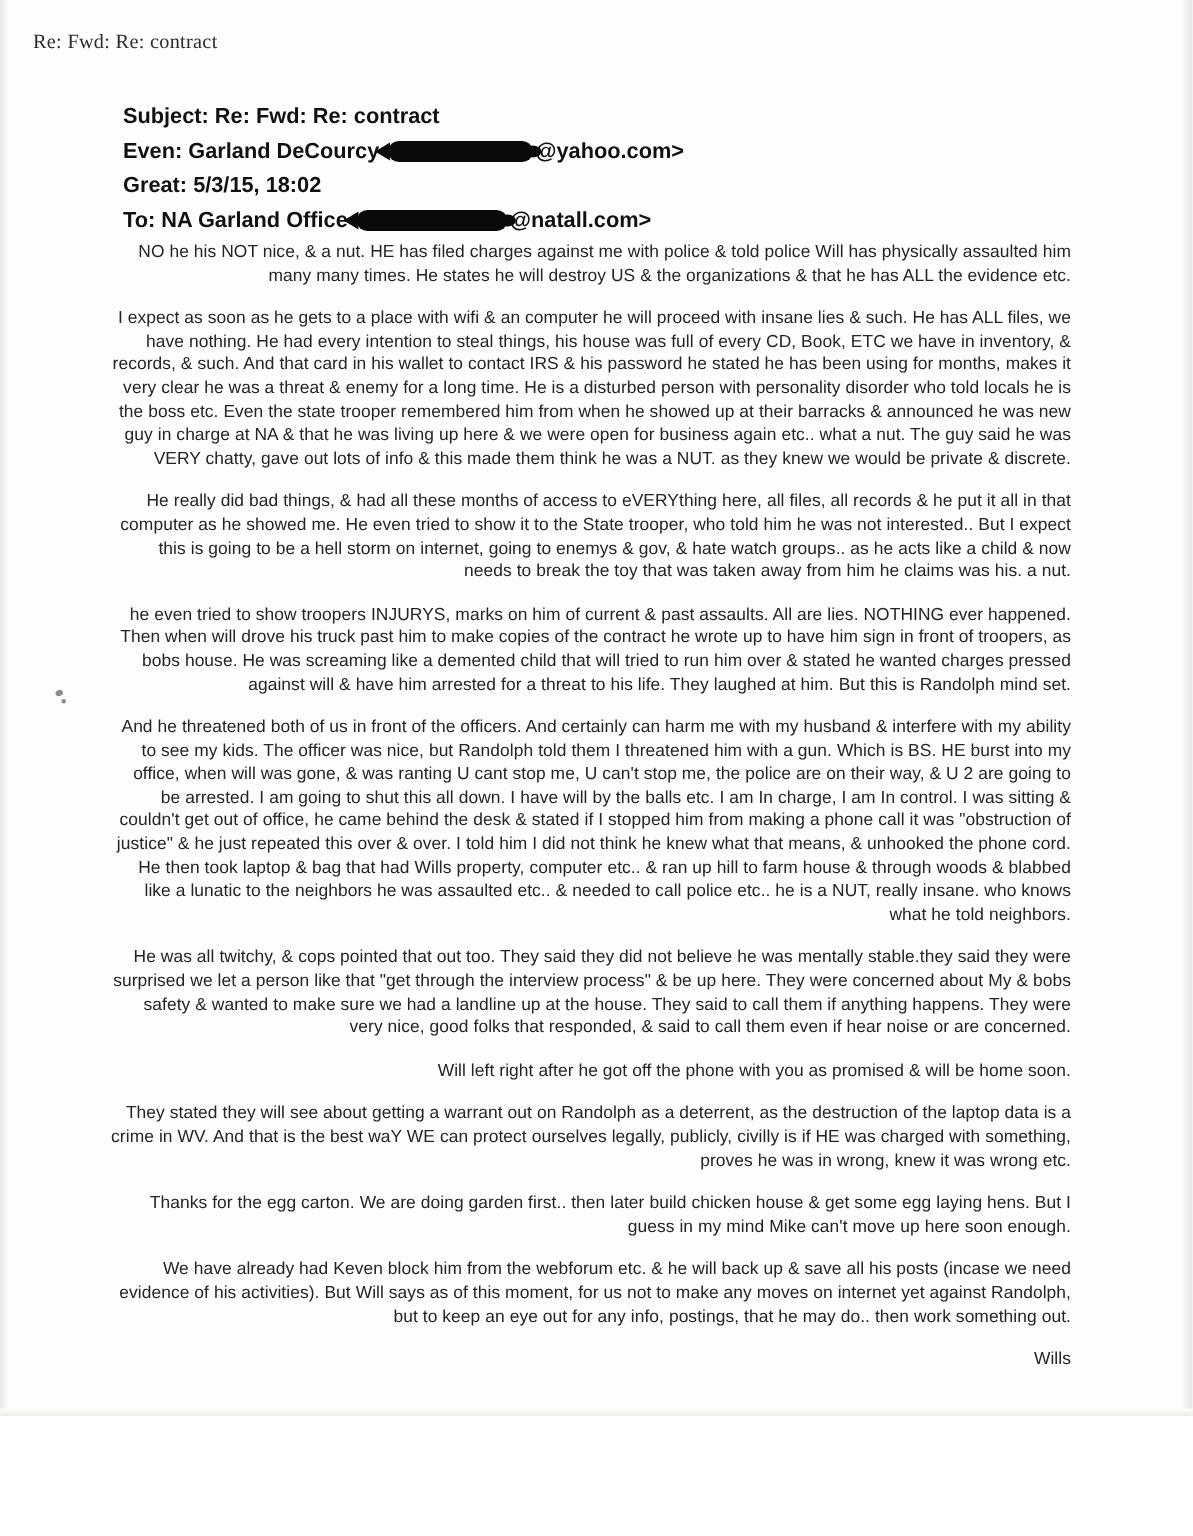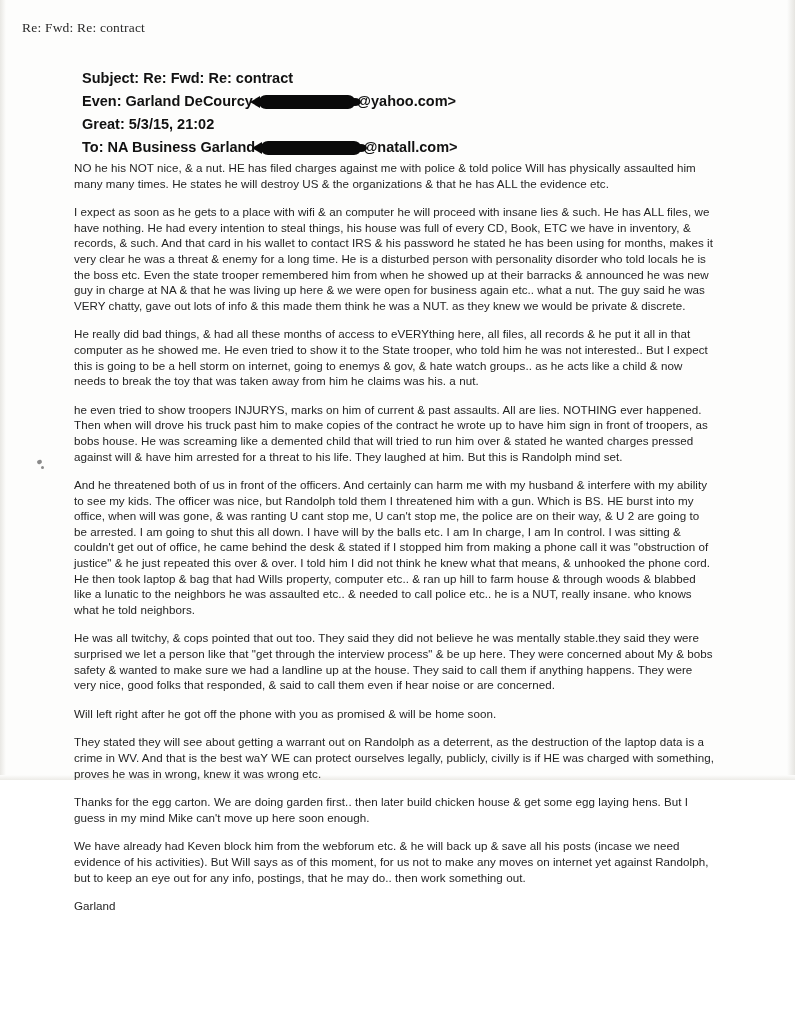--- a/index.html
+++ b/index.html
@@ -11,21 +11,21 @@
     width: 795px;
     height: 1024px;
     font-family: "Liberation Sans", sans-serif;
     color: #1a1a1a;
     position: relative;
     overflow: hidden;
   }
   .page {
     position: relative;
     width: 795px;
-    height: 780px;
+    height: 944px;
     background: #fdfdfc;
   }
   
   .scan-edge-left {
     position: absolute;
     left: 0; top: 0; bottom: 0;
     width: 6px;
     background: linear-gradient(to right, #e9e8e4, #fdfdfc);
   }
   .scan-edge-right {
@@ -106,21 +106,21 @@
   .body-copy {
     position: absolute;
     left: 74px;
     top: 160px;
     width: 640px;
   }
   .para {
     font-size: 11.6px;
     line-height: 15.6px;
     color: #242424;
-    text-align: left;
+    text-align: right;
     margin: 0 0 13px 0;
     letter-spacing: 0.05px;
   }
   .para:last-child { margin-bottom: 0; }
 
   .speck {
     position: absolute;
     background: #8a8a8a;
     border-radius: 50%;
   }
@@ -145,40 +145,40 @@
       <span class="val">Re: Fwd: Re: contract</span>
     </div>
 
     <div class="hdr-line">
       <span class="lbl">Even:</span>
       <span class="val">Garland DeCourcy</span><span class="redaction from-bar"></span><span class="val">@yahoo.com&gt;</span>
     </div>
 
     <div class="hdr-line">
       <span class="lbl">Great:</span>
-      <span class="val">5/3/15, 21:02</span>
+      <span class="val">5/3/15, 18:02</span>
     </div>
 
     <div class="hdr-line">
       <span class="lbl">To:</span>
-      <span class="val">NA Business Garland</span><span class="redaction to-bar"></span><span class="val">@natall.com&gt;</span>
+      <span class="val">NA Garland Office</span><span class="redaction to-bar"></span><span class="val">@natall.com&gt;</span>
     </div>
 
   </div>
 
   <div class="body-copy">
     <p class="para">NO he his NOT nice, &amp; a nut. HE has filed charges against me with police &amp; told police Will has physically assaulted him many many times. He states he will destroy US &amp; the organizations &amp; that he has ALL the evidence etc.</p>
     <p class="para">I expect as soon as he gets to a place with wifi &amp; an computer he will proceed with insane lies &amp; such. He has ALL files, we have nothing.  He had every intention to steal things, his house was full of every CD, Book, ETC we have in inventory, &amp; records, &amp; such. And that card in his wallet to contact IRS &amp; his password he stated he has been using for months, makes it very clear he was a threat &amp; enemy for a long time. He is a disturbed person with personality disorder who told locals he is the boss etc.  Even the state trooper remembered him from when he showed up at their barracks &amp; announced he was new guy in charge at NA &amp; that he was living up here &amp; we were open for business again etc..  what a nut. The guy said he was VERY chatty, gave out lots of info &amp; this made them think he was a NUT. as they knew we would be private &amp; discrete.</p>
     <p class="para">He really did bad things, &amp; had all these months of access to eVERYthing here, all files, all records &amp; he put it all in that computer as he showed me. He even tried to show it to the State trooper, who told him he was not interested.. But I expect this is going to be a hell storm on internet, going to enemys &amp; gov, &amp; hate watch groups.. as he acts like a child &amp; now needs to break the toy that was taken away from him he claims was his.  a nut.</p>
     <p class="para">he even tried to show troopers INJURYS, marks on him of current &amp; past assaults. All are lies. NOTHING ever happened. Then when will drove his truck past him to make copies of the contract he wrote up to have him sign in front of troopers, as bobs house. He was screaming like a demented child that will tried to run him over &amp; stated he wanted charges pressed against will &amp; have him arrested for a threat to his life. They laughed at him. But this is Randolph mind set.</p>
     <p class="para">And he threatened both of us in front of the officers. And certainly can harm me with my husband &amp; interfere with my ability to see my kids. The officer was nice, but Randolph told them I threatened him with a gun. Which is BS.  HE burst into my office, when will was gone, &amp; was ranting U cant stop me, U can't stop me, the police are on their way, &amp; U 2 are going to be arrested. I am going to shut this all down. I have will by the balls etc.  I am In charge, I am In control. I was sitting &amp; couldn't get out of office, he came behind the desk &amp; stated if I stopped him from making a phone call it was "obstruction of justice" &amp; he just repeated this over &amp; over.  I told him I did not think he knew what that means, &amp; unhooked the phone cord.  He then took laptop &amp; bag that had Wills property, computer etc.. &amp; ran up hill to farm house &amp; through woods &amp; blabbed like a lunatic to the neighbors he was assaulted etc.. &amp; needed to call police etc..  he is a NUT, really insane.  who knows what he told neighbors.</p>
     <p class="para">He was all twitchy, &amp; cops pointed that out too. They said they did not believe he was mentally stable.they said they were surprised we let a person like that "get through the interview process" &amp; be up here.  They were concerned about My &amp; bobs safety &amp; wanted to make sure we had a landline up at the house. They said to call them if anything happens. They were very nice, good folks that responded, &amp; said to call them even if hear noise or are concerned.</p>
     <p class="para">Will left right after he got off the phone with you as promised &amp; will be home soon.</p>
     <p class="para">They stated they will see about getting a warrant out on Randolph as a deterrent, as the destruction of the laptop data is a crime in WV.  And that is the best waY WE can protect ourselves legally, publicly, civilly is if HE was charged with something, proves he was in wrong, knew it was wrong etc.</p>
     <p class="para">Thanks for the egg carton.  We are doing garden first.. then later build chicken house &amp; get some egg laying hens.  But I guess in my mind Mike can't move up here soon enough.</p>
     <p class="para">We have already had Keven block him from the webforum etc. &amp; he will back up &amp; save all his posts (incase we need evidence of his activities).  But Will says as of this moment, for us not to make any moves on internet yet against Randolph, but to keep an eye out for any info, postings, that he may do.. then work something out.</p>
-    <p class="para">Garland</p>
+    <p class="para">Wills</p>
   </div>
 
   <span class="speck speck-a"></span>
   <span class="speck speck-b"></span>
 
 </div>
 
 </body></html>

